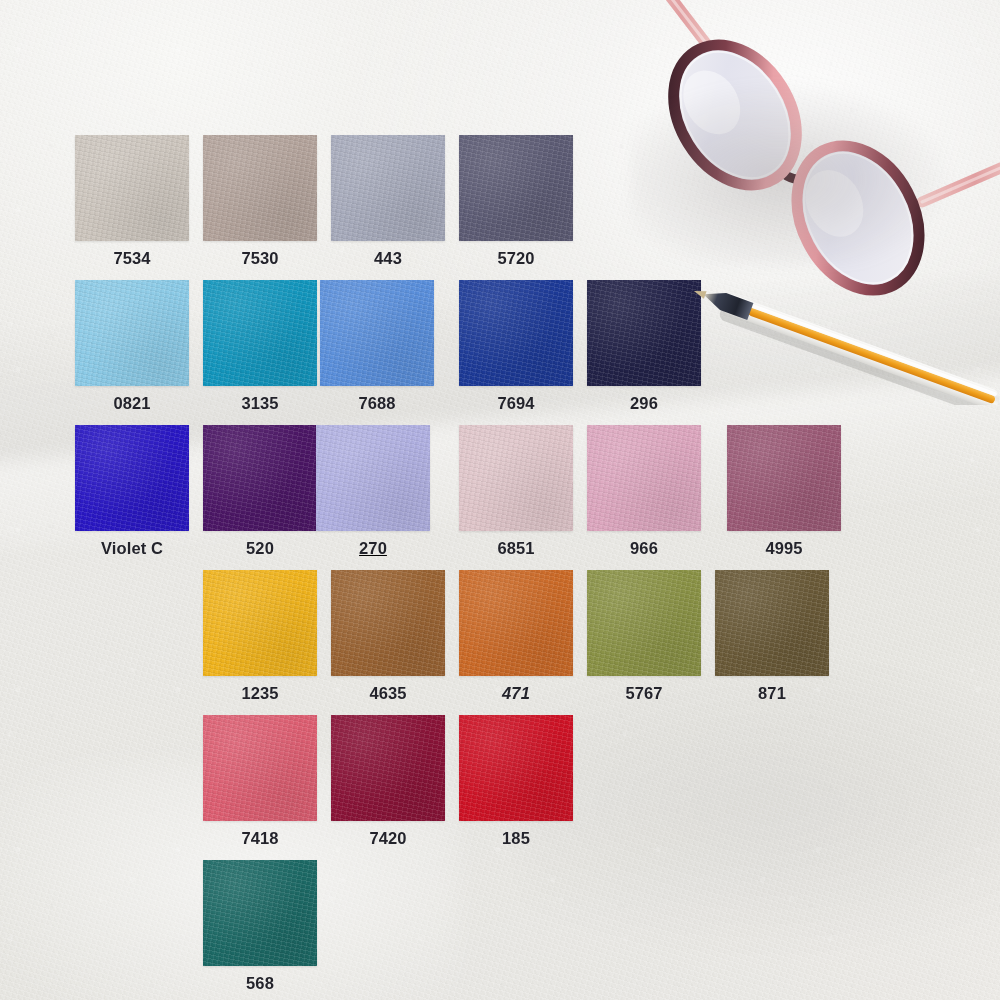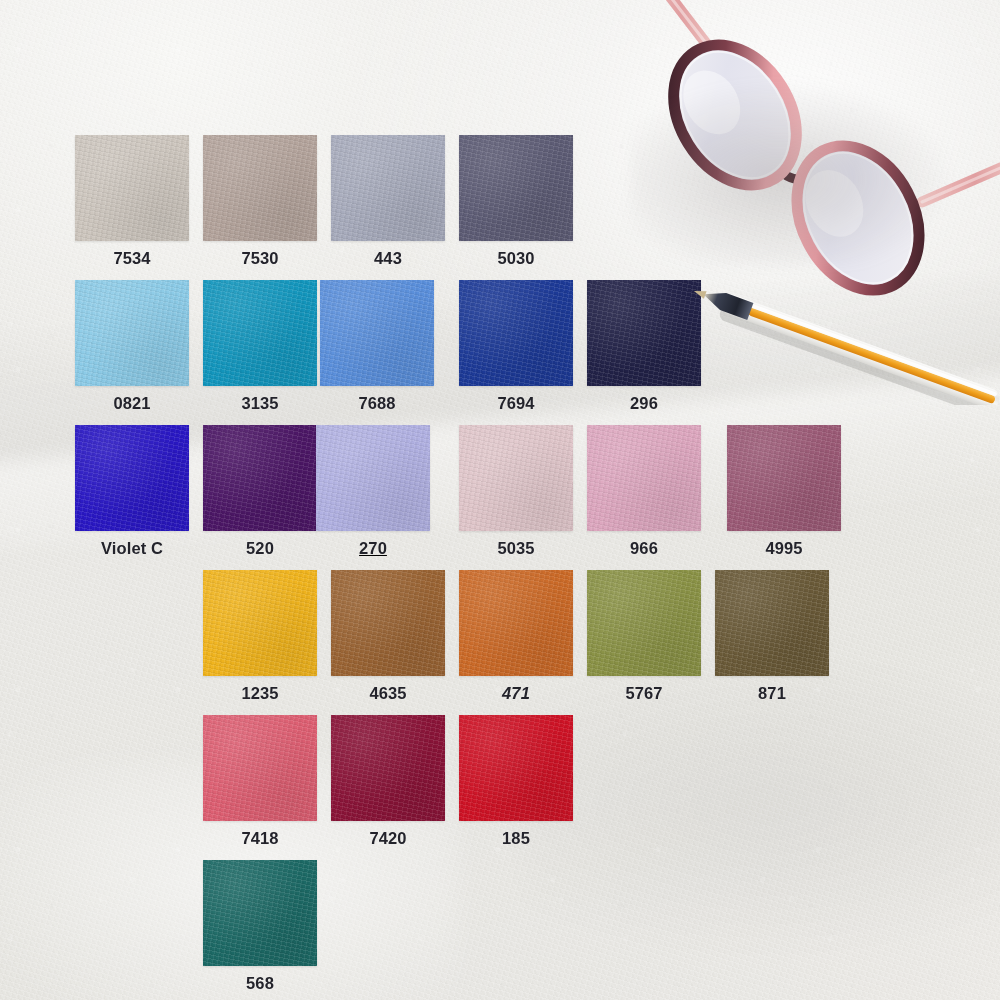--- a/index.html
+++ b/index.html
@@ -167,21 +167,21 @@
       <div class="swatch-cell" style="left: 203px; top: 135px;">
         <div class="swatch-chip" style="background: rgb(180, 164, 156); width: 114px; height: 106px;"></div>
         <div class="swatch-label">7530</div>
       </div>
       <div class="swatch-cell" style="left: 331px; top: 135px;">
         <div class="swatch-chip" style="background: rgb(167, 171, 188); width: 114px; height: 106px;"></div>
         <div class="swatch-label">443</div>
       </div>
       <div class="swatch-cell" style="left: 459px; top: 135px;">
         <div class="swatch-chip" style="background: rgb(93, 92, 117); width: 114px; height: 106px;"></div>
-        <div class="swatch-label">5030</div>
+        <div class="swatch-label">5720</div>
       </div>
       <div class="swatch-cell" style="left: 75px; top: 280px;">
         <div class="swatch-chip" style="background: rgb(140, 203, 231); width: 114px; height: 106px;"></div>
         <div class="swatch-label">0821</div>
       </div>
       <div class="swatch-cell" style="left: 203px; top: 280px;">
         <div class="swatch-chip" style="background: rgb(19, 150, 189); width: 114px; height: 106px;"></div>
         <div class="swatch-label">3135</div>
       </div>
       <div class="swatch-cell" style="left: 320px; top: 280px;">
@@ -203,21 +203,21 @@
       <div class="swatch-cell" style="left: 203px; top: 425px;">
         <div class="swatch-chip" style="background: rgb(76, 23, 102); width: 114px; height: 106px;"></div>
         <div class="swatch-label">520</div>
       </div>
       <div class="swatch-cell" style="left: 316px; top: 425px; text-decoration: underline;">
         <div class="swatch-chip" style="background: rgb(177, 177, 226); width: 114px; height: 106px;"></div>
         <div class="swatch-label">270</div>
       </div>
       <div class="swatch-cell" style="left: 459px; top: 425px;">
         <div class="swatch-chip" style="background: rgb(224, 198, 202); width: 114px; height: 106px;"></div>
-        <div class="swatch-label">5035</div>
+        <div class="swatch-label">6851</div>
       </div>
       <div class="swatch-cell" style="left: 587px; top: 425px;">
         <div class="swatch-chip" style="background: rgb(221, 167, 191); width: 114px; height: 106px;"></div>
         <div class="swatch-label">966</div>
       </div>
       <div class="swatch-cell" style="left: 715px; top: 425px; margin-left: 12px;">
         <div class="swatch-chip" style="background: rgb(155, 90, 118); width: 114px; height: 106px;"></div>
         <div class="swatch-label">4995</div>
       </div>
       <div class="swatch-cell" style="left: 203px; top: 570px;">

